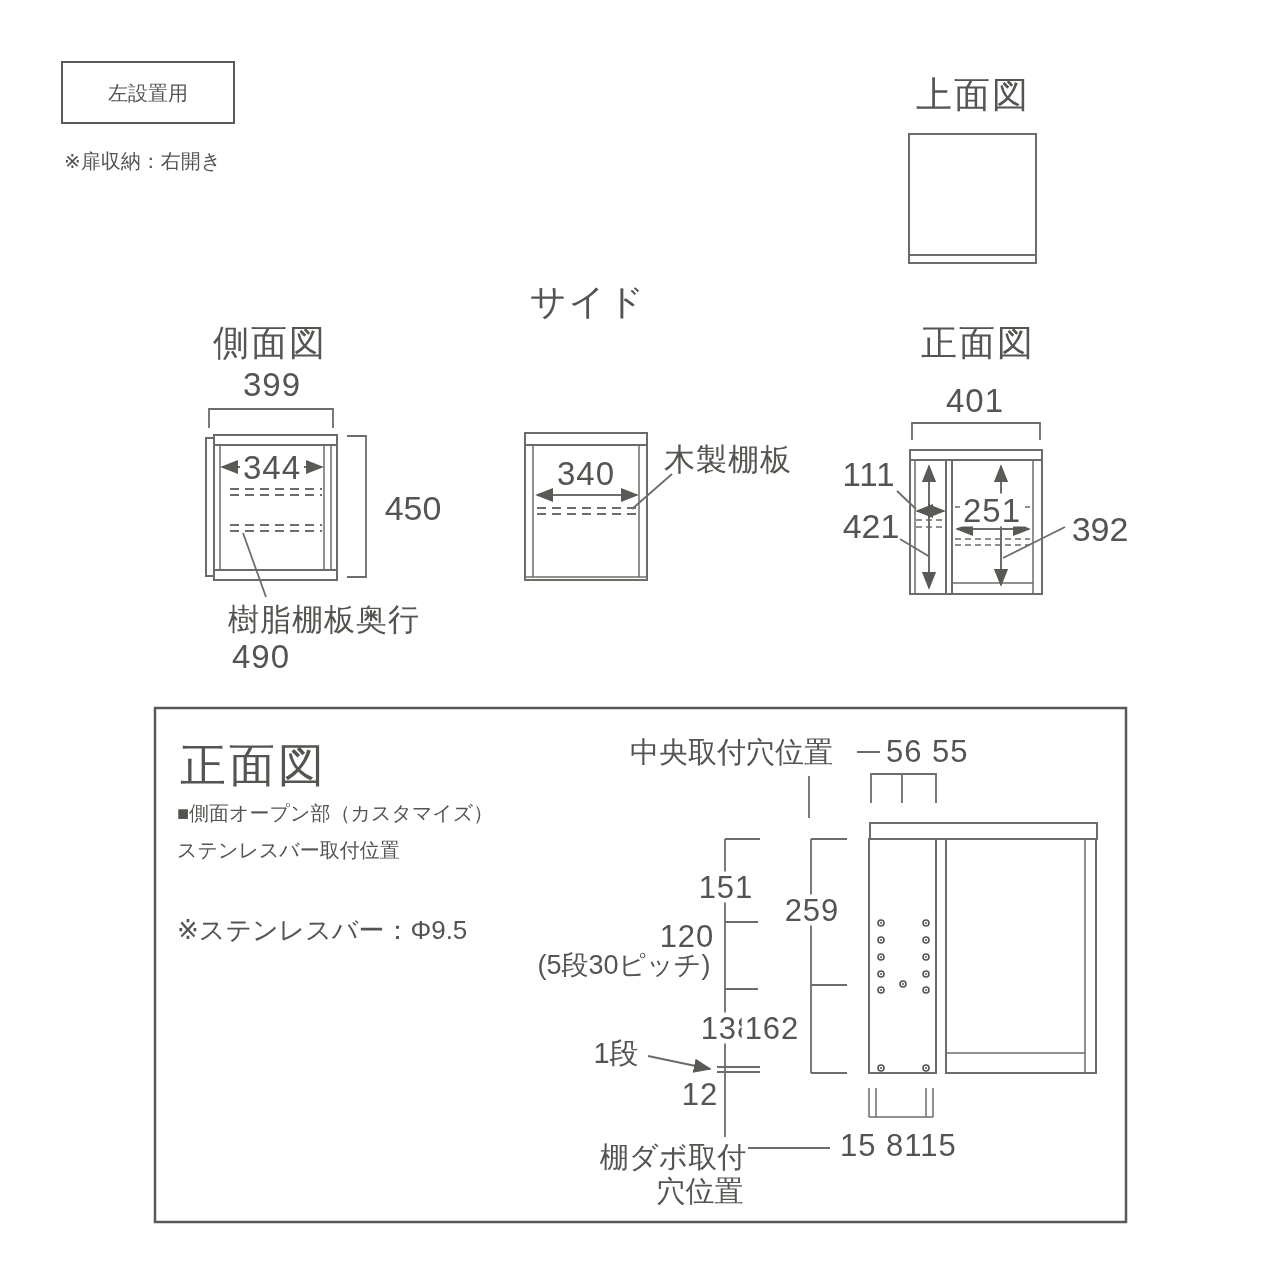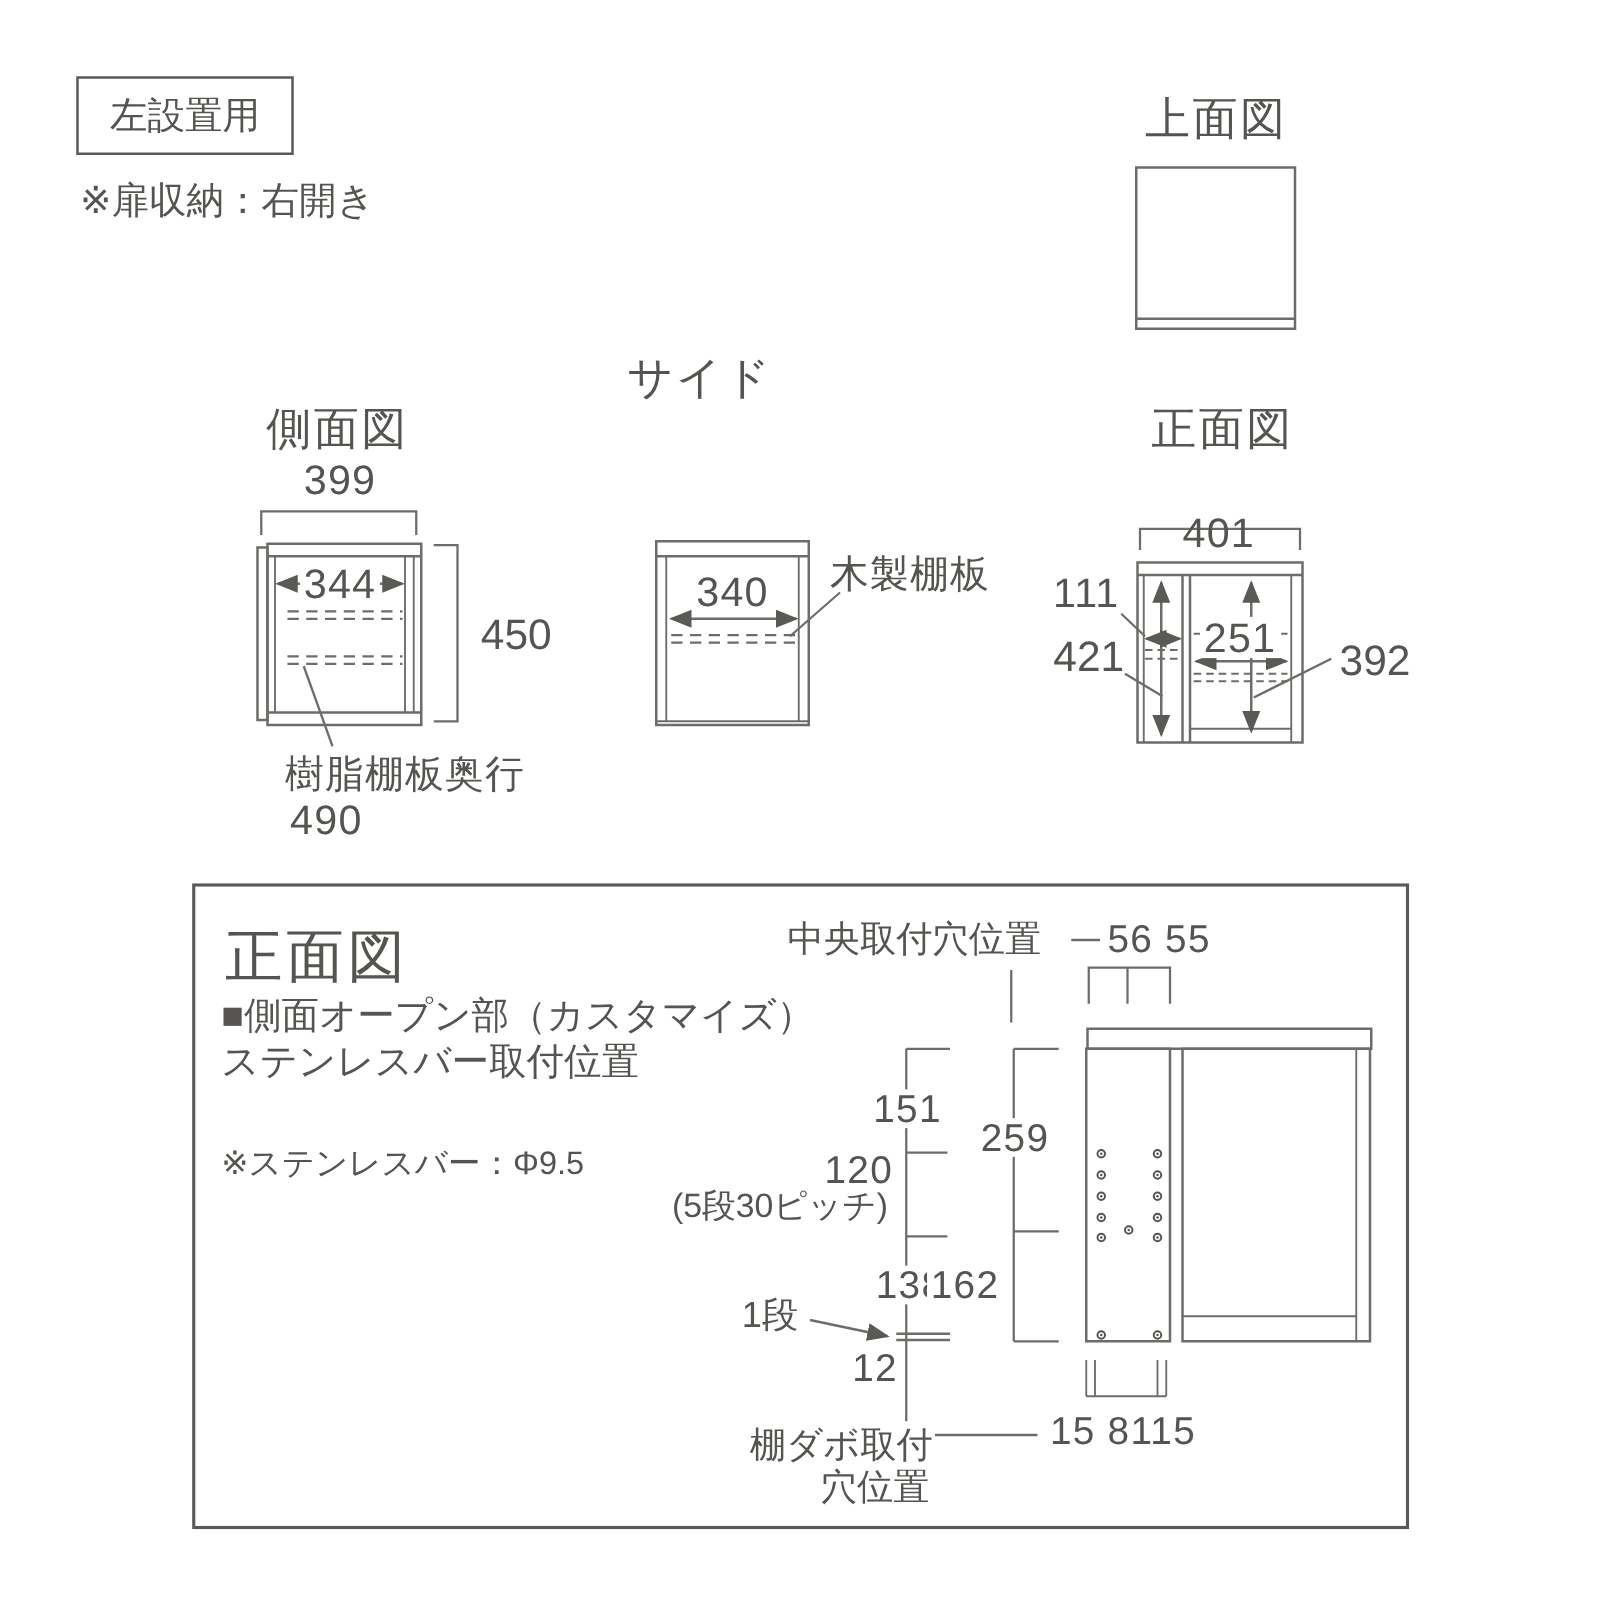--- a/index.html
+++ b/index.html
@@ -7,21 +7,21 @@
          font-family:"Liberation Sans","DejaVu Sans",sans-serif;color:#4f4e4a;}
   #linework{position:absolute;left:0;top:0;}
   .lbl{position:absolute;white-space:nowrap;line-height:1;color:#555450;}
   .ctr{transform:translate(-50%,-50%);text-align:center;}
   .lft{transform:translate(0,-50%);text-align:left;}
   .whitebg{background:#fff;padding:0 3px;}
   .t36{font-size:36px;letter-spacing:2px;}
   .t34{font-size:34px;}
   .t33{font-size:33px;letter-spacing:1px;}
   .t31{font-size:31px;letter-spacing:1px;}
-  .t30{font-size:30px;}
+  .t30{font-size:20px;}
   .t29{font-size:29px;}
   .t27{font-size:27px;}
   .t26{font-size:26px;}
   .t46{font-size:46px;letter-spacing:3px;}
 </style>
 </head>
 <body>
 
 <div id="stage">
 
@@ -180,26 +180,26 @@
 
 <div class="lbl ctr t36" style="left:973px;top:95px;">上面図</div>
 
 <div class="lbl ctr t36" style="left:270px;top:343px;">側面図</div>
 <div class="lbl ctr t33" style="left:272px;top:384px;">399</div>
 <div class="lbl ctr t33 whitebg" style="left:272px;top:467px;">344</div>
 <div class="lbl ctr t34" style="left:413px;top:508px;">450</div>
 <div class="lbl lft t31" style="left:228px;top:619px;">樹脂棚板奥行</div>
 <div class="lbl lft t33" style="left:232px;top:656px;">490</div>
 
-<div class="lbl ctr t36" style="left:560px;top:302px;text-align:right;">サイド</div>
+<div class="lbl ctr t36" style="left:588px;top:302px;text-align:right;">サイド</div>
 <div class="lbl ctr t33 whitebg" style="left:586px;top:473px;">340</div>
 <div class="lbl lft t31" style="left:664px;top:459px;">木製棚板</div>
 
 <div class="lbl ctr t36" style="left:978px;top:343px;">正面図</div>
-<div class="lbl ctr t33" style="left:975px;top:400px;margin-top:26px;">401</div>
+<div class="lbl ctr t33" style="left:975px;top:400px;">401</div>
 <div class="lbl ctr t33" style="left:869px;top:474px;">111</div>
 <div class="lbl ctr t34" style="left:871px;top:526px;">421</div>
 <div class="lbl ctr t33 whitebg" style="left:992px;top:510px;">251</div>
 <div class="lbl ctr t34" style="left:1100px;top:529px;">392</div>
 
 <div class="lbl lft t46" style="left:180px;top:765px;">正面図</div>
 <div class="lbl lft t30" style="left:177px;top:813px;">■側面オープン部（カスタマイズ）</div>
 <div class="lbl lft t30" style="left:177px;top:852px;font-family:Liberation Mono, monospace;">ステンレスバー取付位置</div>
 <div class="lbl lft t26" style="left:177px;top:930px;">※ステンレスバー：Φ9.5</div>
 

